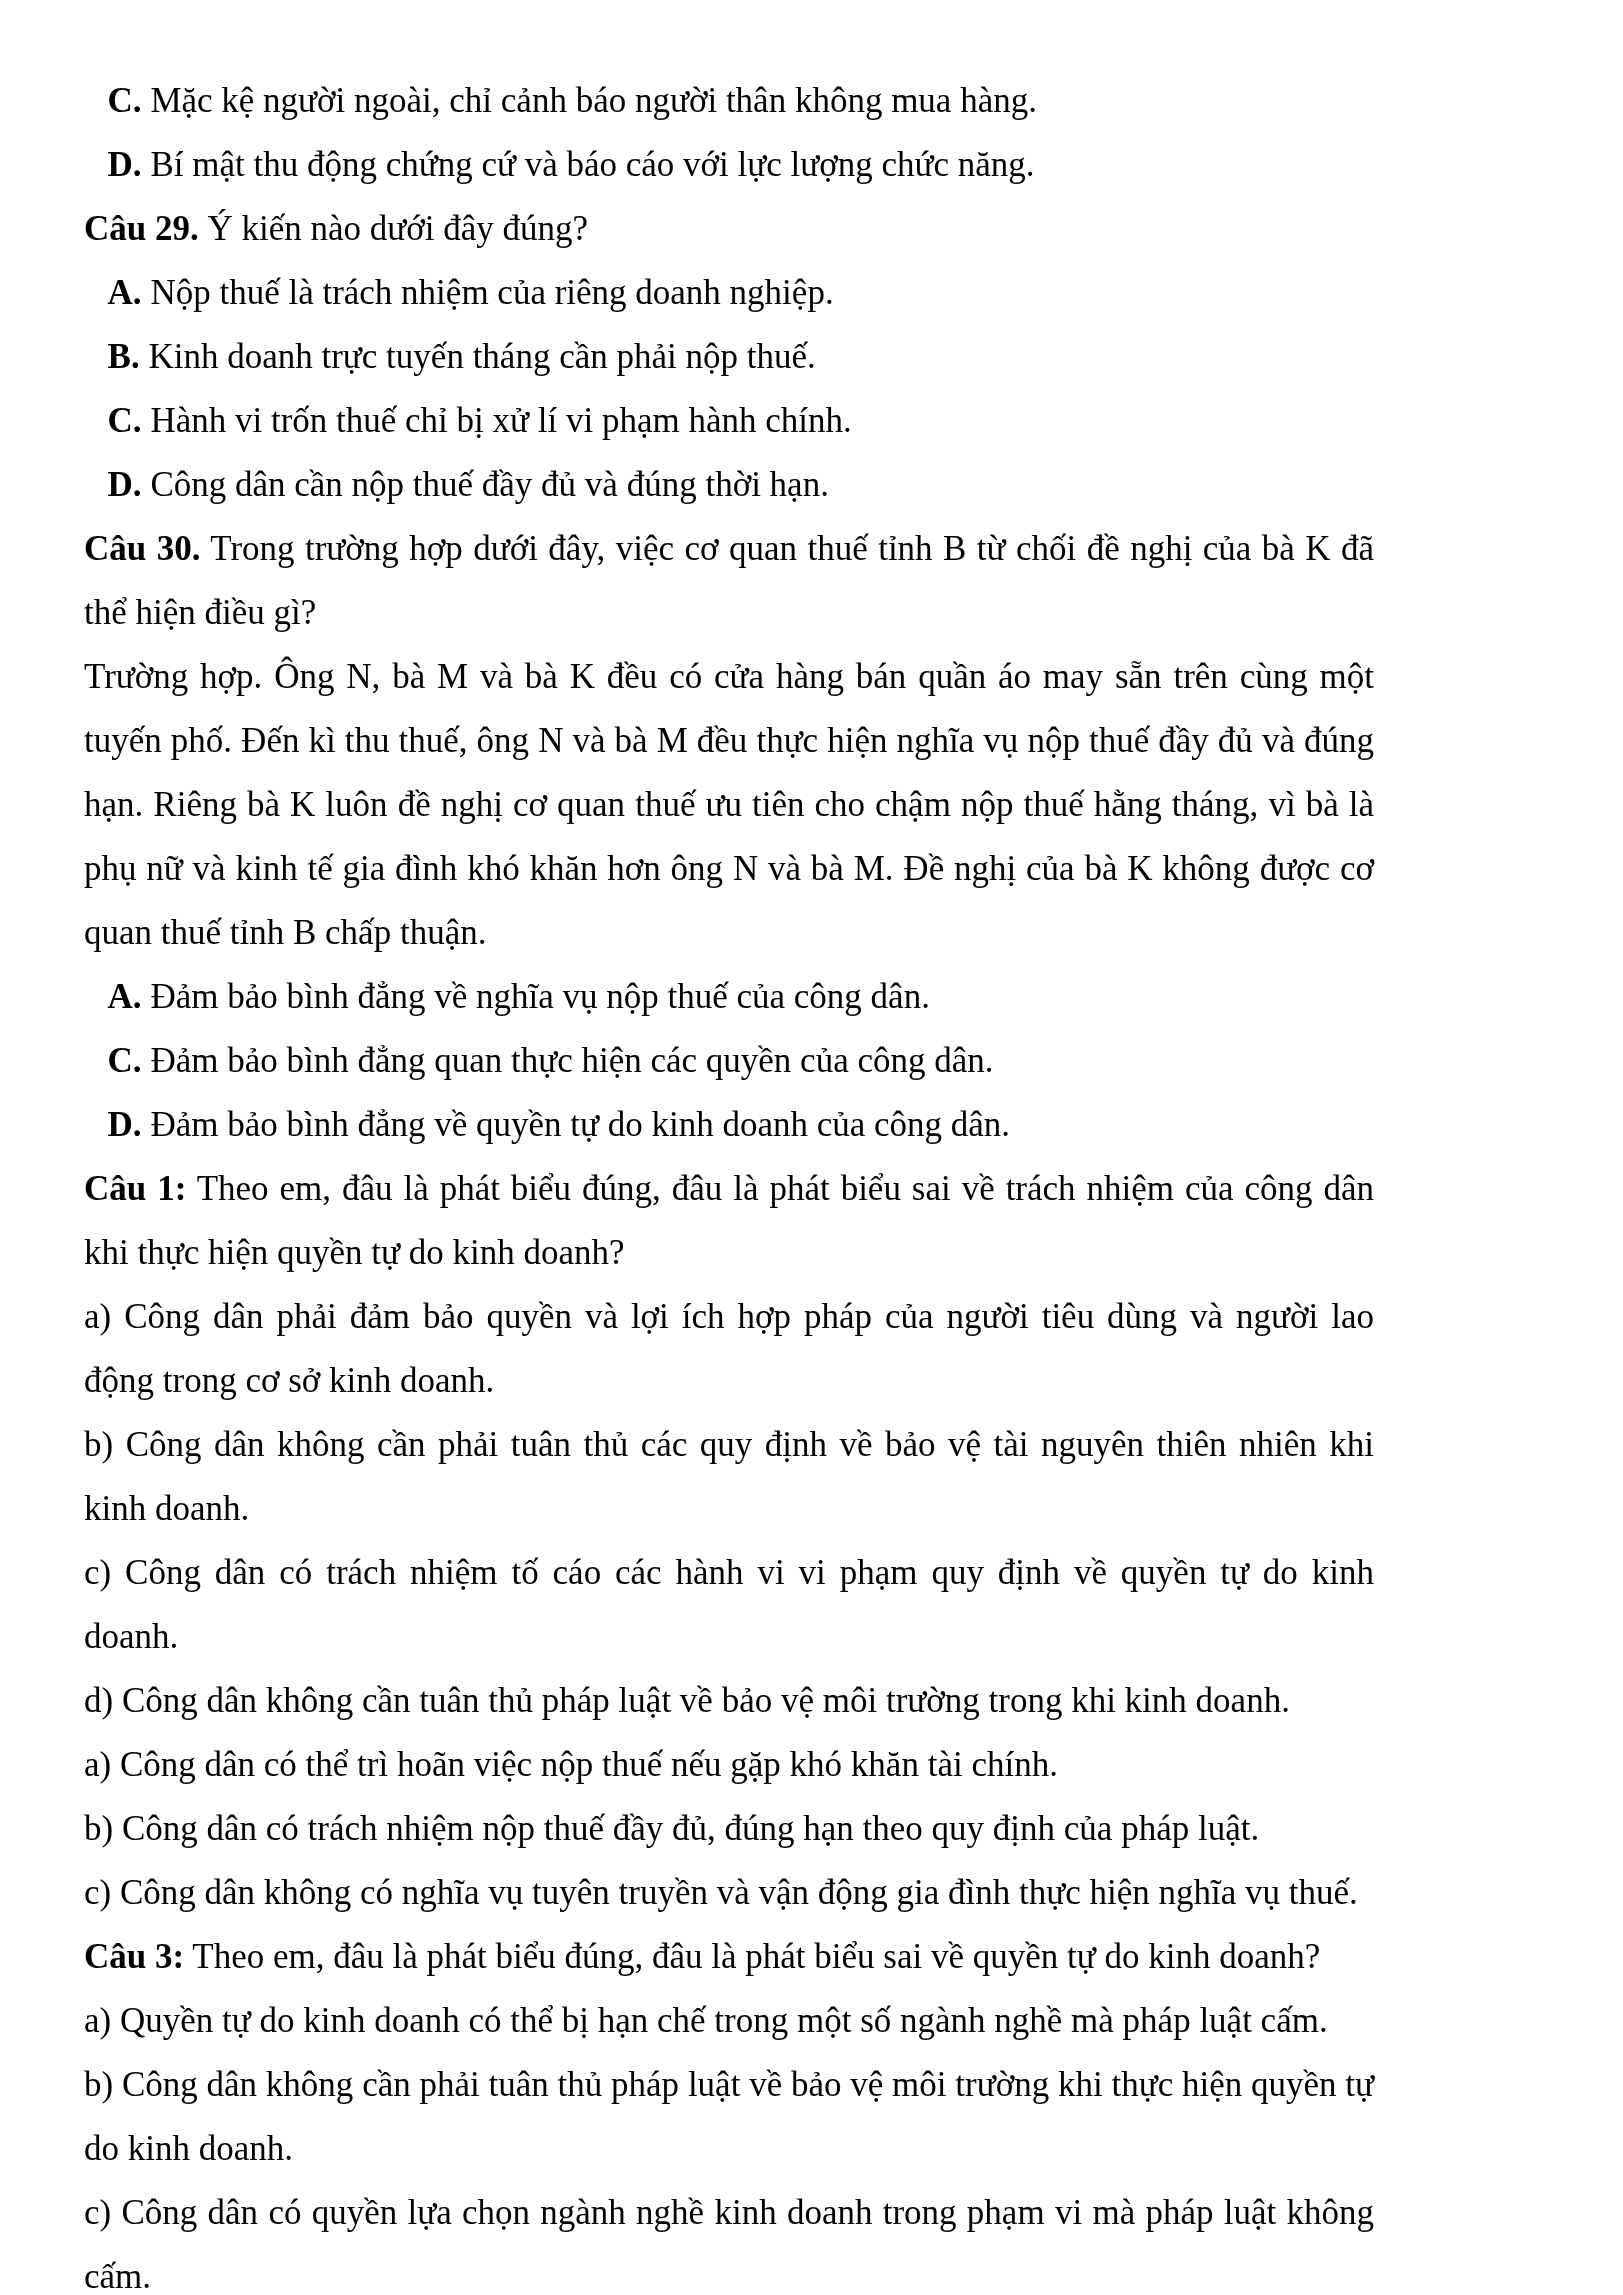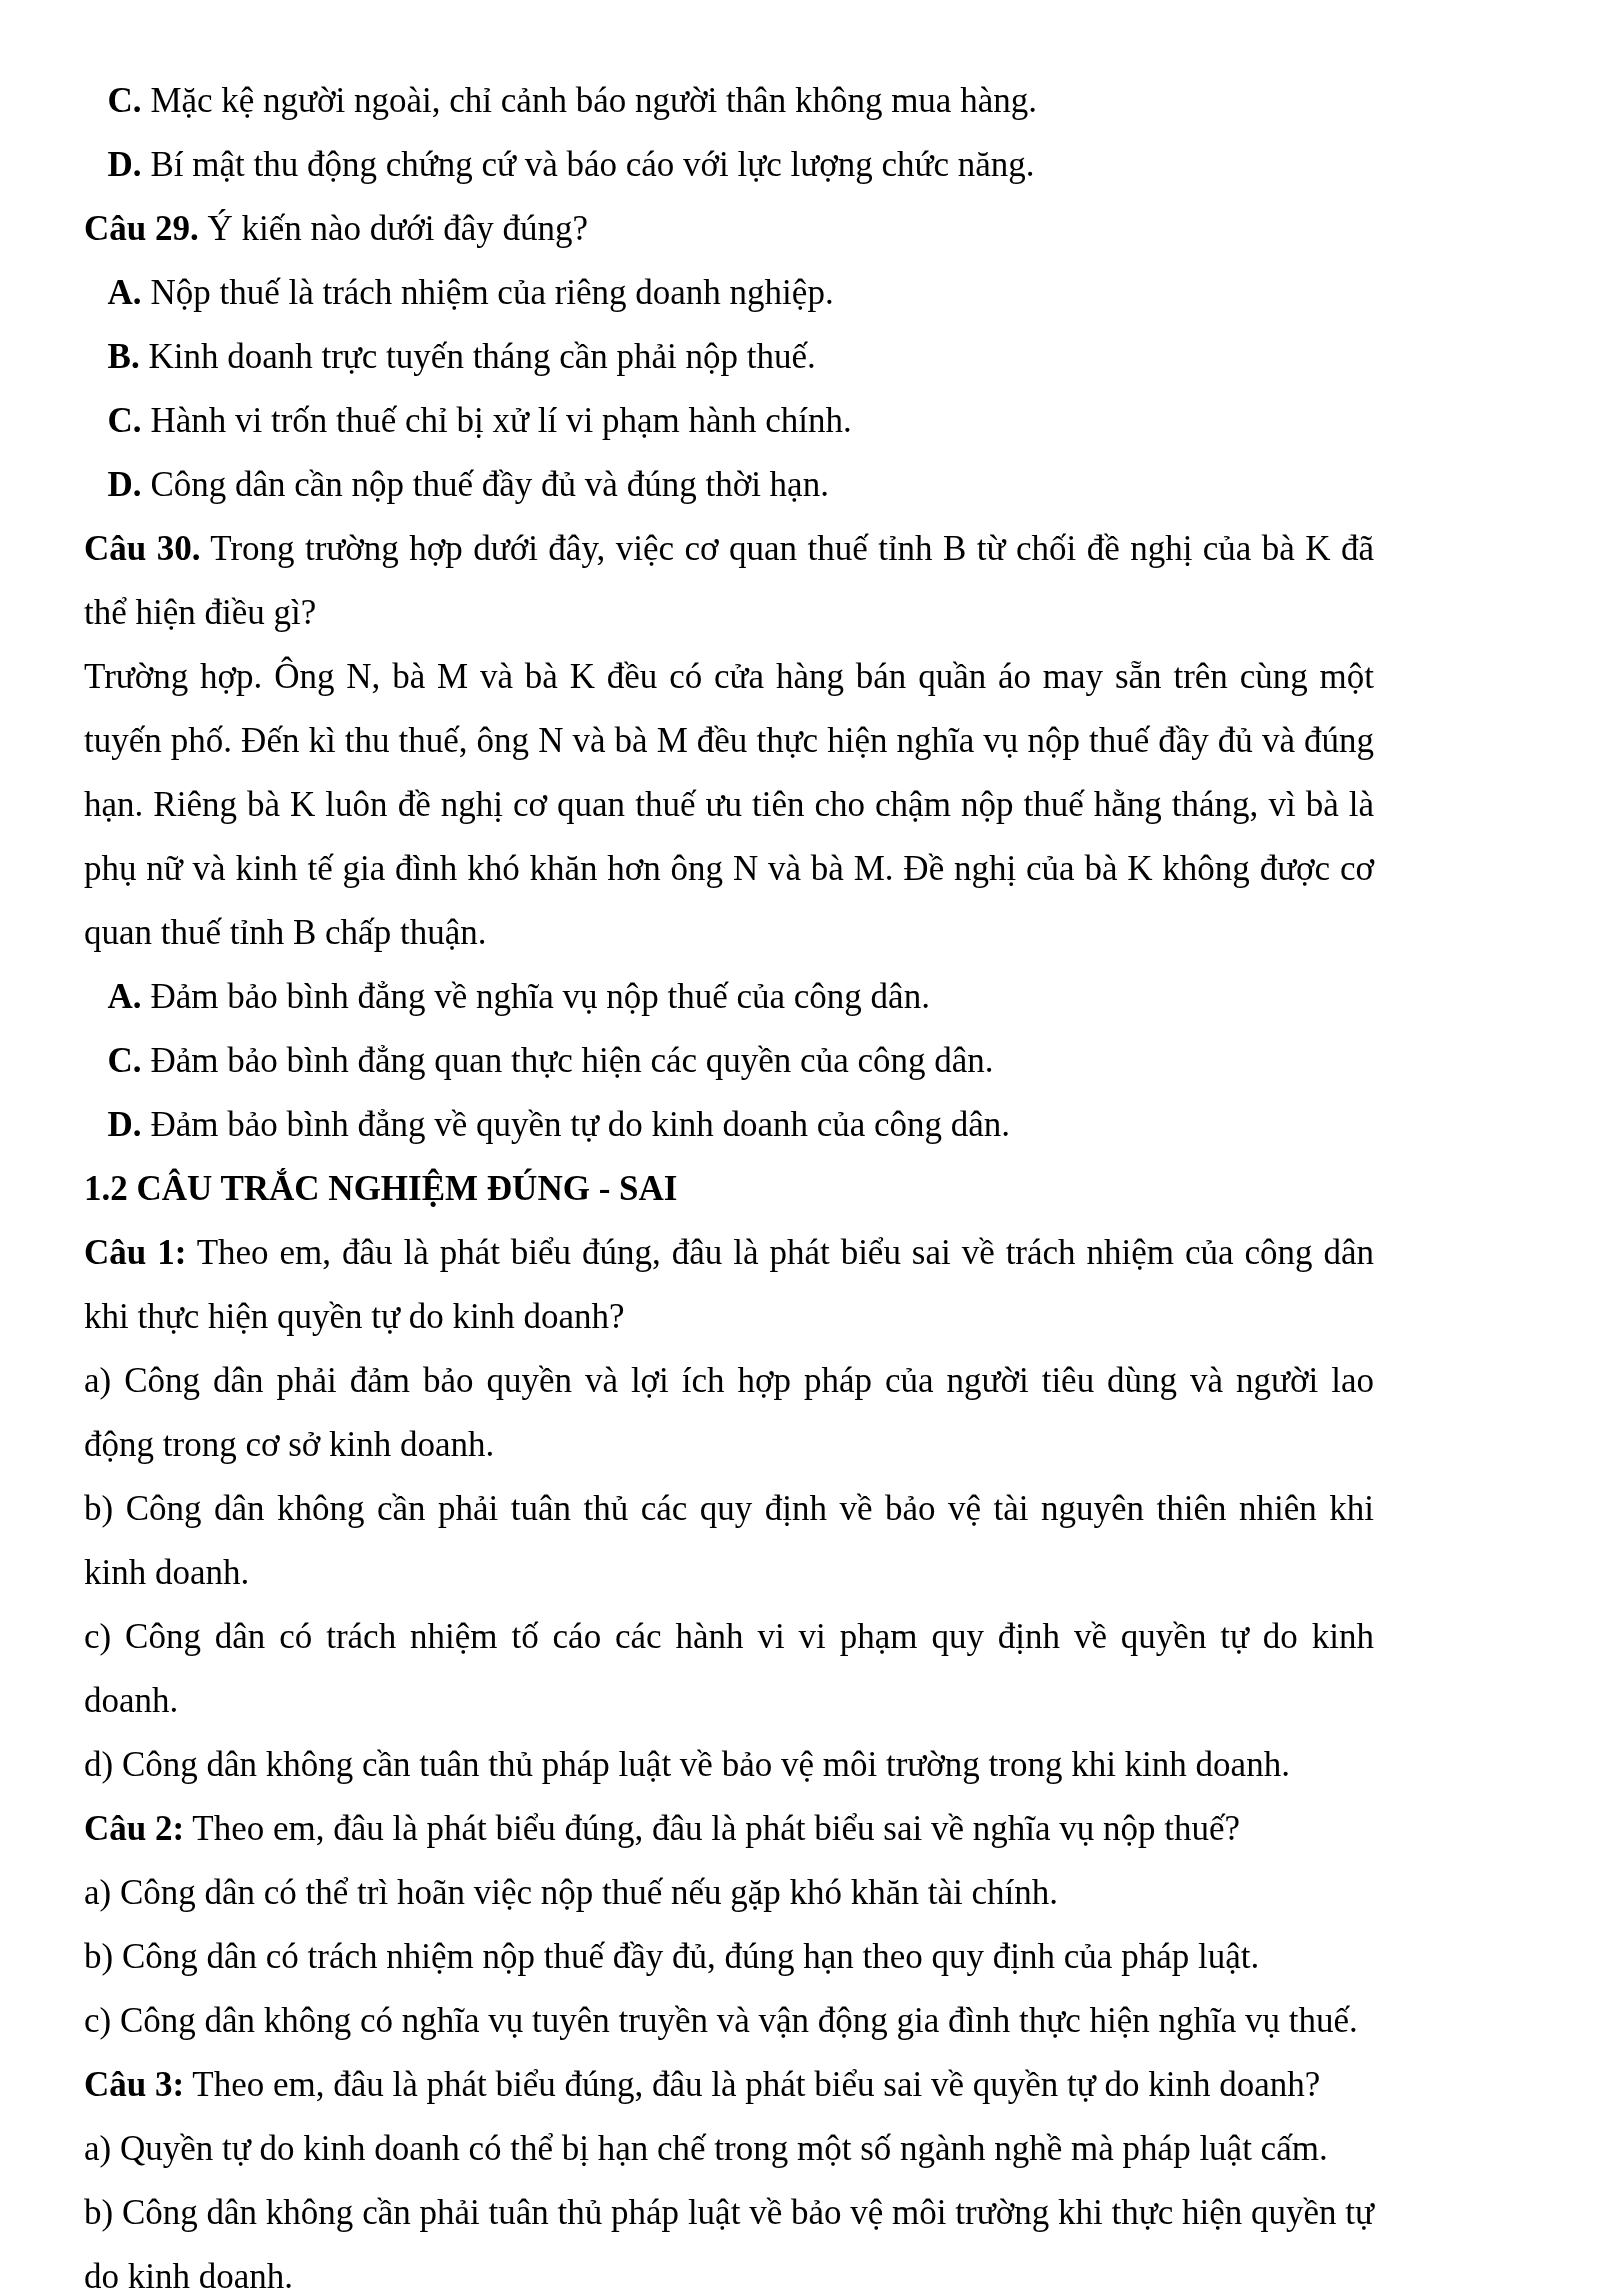--- a/index.html
+++ b/index.html
@@ -41,27 +41,25 @@
       <div class="para question"><b>Câu 29.</b> <span>Ý kiến nào dưới đây đúng?</span></div>
       <div class="para option"><b>A.</b> <span>Nộp thuế là trách nhiệm của riêng doanh nghiệp.</span></div>
       <div class="para option"><b>B.</b> <span>Kinh doanh trực tuyến tháng cần phải nộp thuế.</span></div>
       <div class="para option"><b>C.</b> <span>Hành vi trốn thuế chỉ bị xử lí vi phạm hành chính.</span></div>
       <div class="para option"><b>D.</b> <span>Công dân cần nộp thuế đầy đủ và đúng thời hạn.</span></div>
       <div class="para question"><b>Câu 30.</b> <span>Trong trường hợp dưới đây, việc cơ quan thuế tỉnh B từ chối đề nghị của bà K đã thể hiện điều gì?</span></div>
       <div class="para body"><span>Trường hợp. Ông N, bà M và bà K đều có cửa hàng bán quần áo may sẵn trên cùng một tuyến phố. Đến kì thu thuế, ông N và bà M đều thực hiện nghĩa vụ nộp thuế đầy đủ và đúng hạn. Riêng bà K luôn đề nghị cơ quan thuế ưu tiên cho chậm nộp thuế hằng tháng, vì bà là phụ nữ và kinh tế gia đình khó khăn hơn ông N và bà M. Đề nghị của bà K không được cơ quan thuế tỉnh B chấp thuận.</span></div>
       <div class="para option"><b>A.</b> <span>Đảm bảo bình đẳng về nghĩa vụ nộp thuế của công dân.</span></div>
       <div class="para option"><b>C.</b> <span>Đảm bảo bình đẳng quan thực hiện các quyền của công dân.</span></div>
       <div class="para option"><b>D.</b> <span>Đảm bảo bình đẳng về quyền tự do kinh doanh của công dân.</span></div>
-      <div class="para heading"><span>1.2 CÂU TRẮC NGHIỆM ĐÚNG - SAI</span></div>
       <div class="para question"><b>Câu 1:</b> <span>Theo em, đâu là phát biểu đúng, đâu là phát biểu sai về trách nhiệm của công dân khi thực hiện quyền tự do kinh doanh?</span></div>
       <div class="para statement"><span>a) Công dân phải đảm bảo quyền và lợi ích hợp pháp của người tiêu dùng và người lao động trong cơ sở kinh doanh.</span></div>
       <div class="para statement"><span>b) Công dân không cần phải tuân thủ các quy định về bảo vệ tài nguyên thiên nhiên khi kinh doanh.</span></div>
       <div class="para statement"><span>c) Công dân có trách nhiệm tố cáo các hành vi vi phạm quy định về quyền tự do kinh doanh.</span></div>
       <div class="para statement"><span>d) Công dân không cần tuân thủ pháp luật về bảo vệ môi trường trong khi kinh doanh.</span></div>
-      <div class="para question"><b>Câu 2:</b> <span>Theo em, đâu là phát biểu đúng, đâu là phát biểu sai về nghĩa vụ nộp thuế?</span></div>
       <div class="para statement"><span>a) Công dân có thể trì hoãn việc nộp thuế nếu gặp khó khăn tài chính.</span></div>
       <div class="para statement"><span>b) Công dân có trách nhiệm nộp thuế đầy đủ, đúng hạn theo quy định của pháp luật.</span></div>
       <div class="para statement"><span>c) Công dân không có nghĩa vụ tuyên truyền và vận động gia đình thực hiện nghĩa vụ thuế.</span></div>
       <div class="para question"><b>Câu 3:</b> <span>Theo em, đâu là phát biểu đúng, đâu là phát biểu sai về quyền tự do kinh doanh?</span></div>
       <div class="para statement"><span>a) Quyền tự do kinh doanh có thể bị hạn chế trong một số ngành nghề mà pháp luật cấm.</span></div>
       <div class="para statement"><span>b) Công dân không cần phải tuân thủ pháp luật về bảo vệ môi trường khi thực hiện quyền tự do kinh doanh.</span></div>
       <div class="para statement"><span>c) Công dân có quyền lựa chọn ngành nghề kinh doanh trong phạm vi mà pháp luật không cấm.</span></div>
     </div>
 </div>
 

